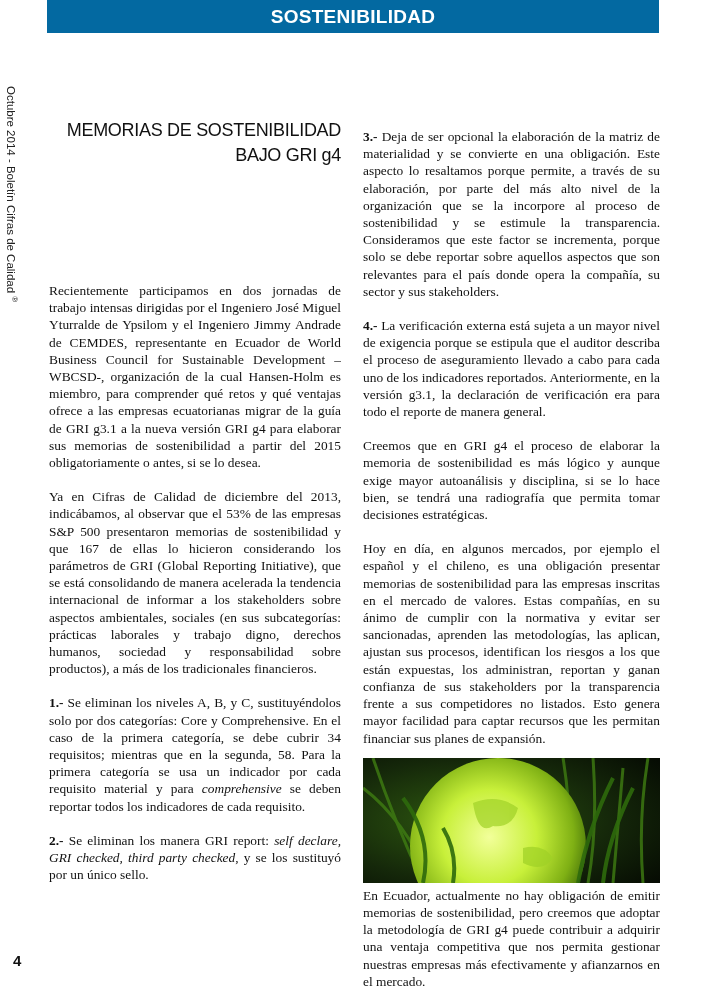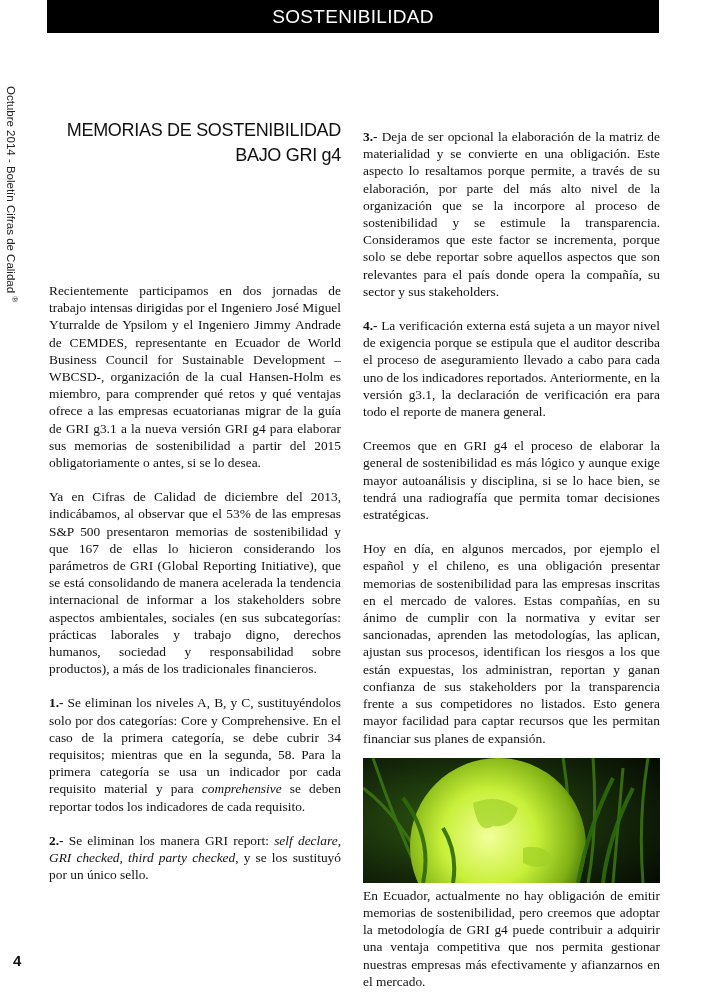--- a/index.html
+++ b/index.html
@@ -1,17 +1,17 @@
 <!DOCTYPE html>
 <html><head>
 <meta charset="utf-8">
 <style>
   html, body { margin:0; padding:0; background:#ffffff; }
   body { width:706px; height:1000px; position:relative; overflow:hidden; font-family:"Liberation Serif", serif; color:#111; }
-  .banner { position:absolute; left:47px; top:0; width:612px; height:33px; background:#000000; color:#fff; text-align:center; font-family:"Liberation Sans", sans-serif; font-weight:normal; font-size:19px; line-height:34px; letter-spacing:0.3px; }
+  .banner { position:absolute; left:47px; top:0; width:612px; height:33px; background:#0369a1; color:#fff; text-align:center; font-family:"Liberation Sans", sans-serif; font-weight:bold; font-size:19px; line-height:34px; letter-spacing:0.3px; }
   .sidebar-text { position:absolute; left:7px; top:86px; transform-origin:0 0; transform:rotate(90deg) translate(0,-12px); white-space:nowrap; font-family:"Liberation Sans", sans-serif; font-size:11.5px; color:#222; }
   .page-number { position:absolute; left:13px; top:952px; font-family:"Liberation Sans", sans-serif; font-weight:bold; font-size:15px; color:#111; }
   .col { position:absolute; width:292px; text-align:justify; font-size:13.4px; line-height:17.2px; hyphens:none; }
   .col-left { left:49px; top:118px; }
   .col-right { left:363px; top:128px; width:297px; }
   .title { font-family:"Liberation Sans", sans-serif; font-size:18px; line-height:25px; font-weight:normal; margin:0 0 114px 0; letter-spacing:-0.3px; text-align:right; color:#111; }
   p { margin:0 0 17px 0; }
   .num { font-weight:bold; }
   .photo { width:297px; height:125px; margin:-6px 0 4px 0; position:relative; overflow:hidden; background:#0b1405; }
 </style>
@@ -44,21 +44,21 @@
   </p>
 </div>
 
 <div class="col col-right">
   <p>
     <span class="num">3.-</span><span> Deja de ser opcional la elaboración de la matriz de materialidad y se convierte en una obligación. Este aspecto lo resaltamos porque permite, a través de su elaboración, por parte del más alto nivel de la organización que se la incorpore al proceso de sostenibilidad y se estimule la transparencia. Consideramos que este factor se incrementa, porque solo se debe reportar sobre aquellos aspectos que son relevantes para el país donde opera la compañía, su sector y sus stakeholders.</span>
   </p>
   <p>
     <span class="num">4.-</span><span> La verificación externa está sujeta a un mayor nivel de exigencia porque se estipula que el auditor describa el proceso de aseguramiento llevado a cabo para cada uno de los indicadores reportados. Anteriormente, en la versión g3.1, la declaración de verificación era para todo el reporte de manera general.</span>
   </p>
-  <p>Creemos que en GRI g4 el proceso de elaborar la general de sostenibilidad es más lógico y aunque exige mayor autoanálisis y disciplina, si se lo hace bien, se tendrá una radiografía que permita tomar decisiones estratégicas.</p>
+  <p>Creemos que en GRI g4 el proceso de elaborar la memoria de sostenibilidad es más lógico y aunque exige mayor autoanálisis y disciplina, si se lo hace bien, se tendrá una radiografía que permita tomar decisiones estratégicas.</p>
   <p>Hoy en día, en algunos mercados, por ejemplo el español y el chileno, es una obligación presentar memorias de sostenibilidad para las empresas inscritas en el mercado de valores. Estas compañías, en su ánimo de cumplir con la normativa y evitar ser sancionadas, aprenden las metodologías, las aplican, ajustan sus procesos, identifican los riesgos a los que están expuestas, los administran, reportan y ganan confianza de sus stakeholders por la transparencia frente a sus competidores no listados. Esto genera mayor facilidad para captar recursos que les permitan financiar sus planes de expansión.</p>
   <div class="photo">
     <svg width="297" height="125" viewBox="0 0 297 125">
       <defs>
         <radialGradient id="gbg" cx="0.35" cy="0.5" r="0.8">
           <stop offset="0" stop-color="#2f5a10"></stop>
           <stop offset="0.6" stop-color="#15280a"></stop>
           <stop offset="1" stop-color="#060c03"></stop>
         </radialGradient>
         <radialGradient id="glb" cx="0.45" cy="0.45" r="0.6">

